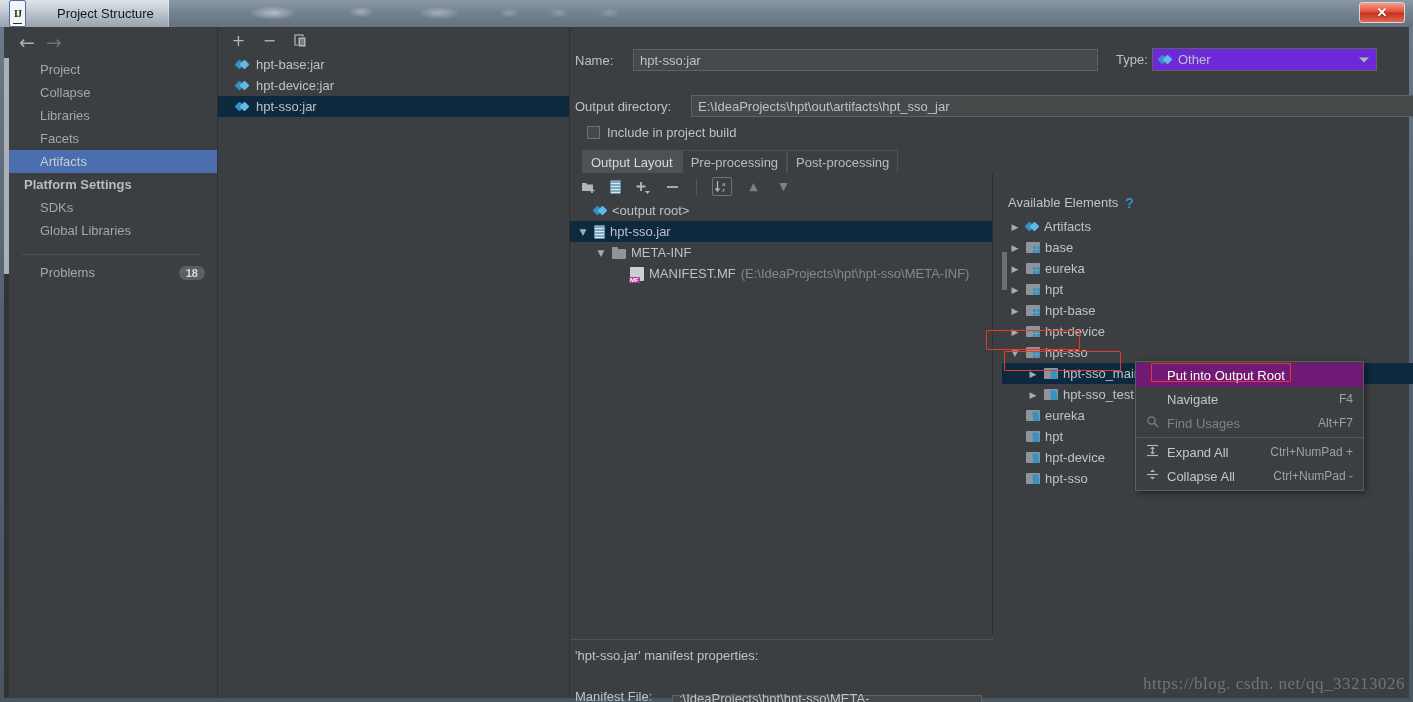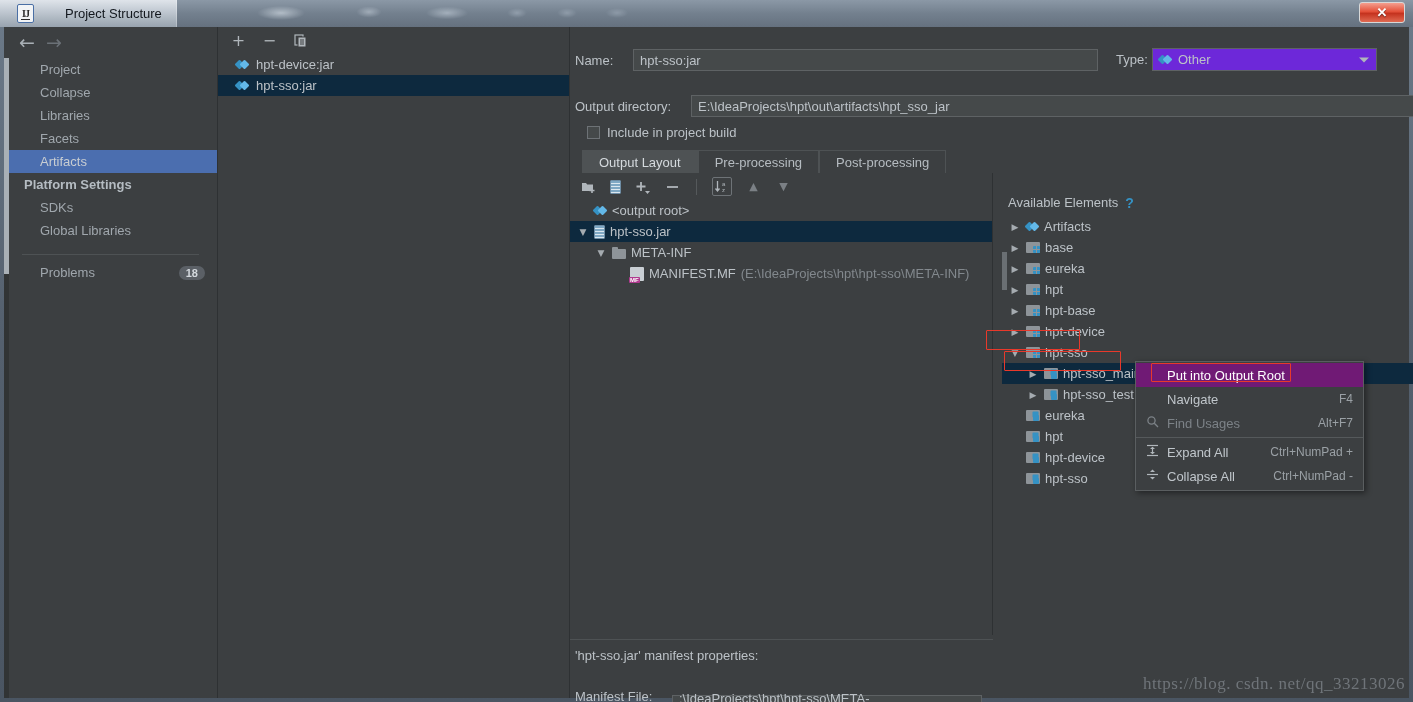--- a/index.html
+++ b/index.html
@@ -23,30 +23,29 @@
     display: flex; align-items: center;
   }
   #titlebar-left {
     display: flex; align-items: center; gap: 7px;
     padding-left: 9px; height: 27px;
     background: linear-gradient(to bottom, #dfe4ea 0%, #c2cad3 40%, #a9b3bd 75%, #98a3af 100%);
     padding-right: 14px;
     border-right: 1px solid rgba(255,255,255,0.25);
   }
   .app-icon {
-    width: 17px; height: 19px;
+    width: 17px; height: 27px;
     background: #f2f4f6;
     border: 1px solid #4a6fa5;
     border-radius: 2px;
     position: relative;
     display: flex; align-items: center; justify-content: center;
     font-size: 10px; font-weight: bold; color: #2b2b2b;
     letter-spacing: -1px;
     font-family: "Liberation Serif", serif;
-    margin-left: 8px;
   }
   .app-icon::after {
     content: "";
     position: absolute; bottom: 2px; left: 3px; right: 3px;
     height: 1.5px; background: #2b2b2b;
   }
   #window-title {
     font-size: 13px; color: #12171d;
     white-space: nowrap;
     margin-left: 24px;
@@ -222,21 +221,21 @@
   .checkbox-box {
     width: 13px; height: 13px;
     border: 1px solid #6d7276;
     background: #45494a;
     flex: none;
   }
 
   
   #tabs { position: absolute; left: 12px; top: 123px; display: flex; }
   .tab {
-    height: 23px; padding: 0 16px;
+    height: 23px; padding: 0 8px;
     display: flex; align-items: center;
     color: #b6bcc1; font-size: 13px;
     border: 1px solid #4e5254;
     border-bottom: none;
     background: #3c3f41;
   }
   .tab.active { background: #4e5254; color: #d5dade; }
 
   
   #tree-area {
@@ -452,20 +451,27 @@
           <svg width="14" height="14" viewBox="0 0 14 14">
             <rect x="1" y="1" width="8" height="10" fill="none" stroke="#b0b6bb" stroke-width="1.2"></rect>
             <rect x="4" y="3" width="8" height="10" fill="#b0b6bb" stroke="#3c3f41" stroke-width="1"></rect>
             <line x1="6" y1="6" x2="10" y2="6" stroke="#3c3f41" stroke-width="1"></line>
             <line x1="6" y1="8" x2="10" y2="8" stroke="#3c3f41" stroke-width="1"></line>
             <line x1="6" y1="10" x2="10" y2="10" stroke="#3c3f41" stroke-width="1"></line>
           </svg>
         </span>
       </div>
 
+      <div class="artifact-row">
+        <span class="jar-icon">
+            <span class="a"></span>
+            <span class="b"></span>
+          </span>
+        <span>hpt-base:jar</span>
+      </div>
       <div class="artifact-row">
         <span class="jar-icon">
             <span class="a"></span>
             <span class="b"></span>
           </span>
         <span>hpt-device:jar</span>
       </div>
       <div class="artifact-row selected">
         <span class="jar-icon">
             <span class="a"></span>

